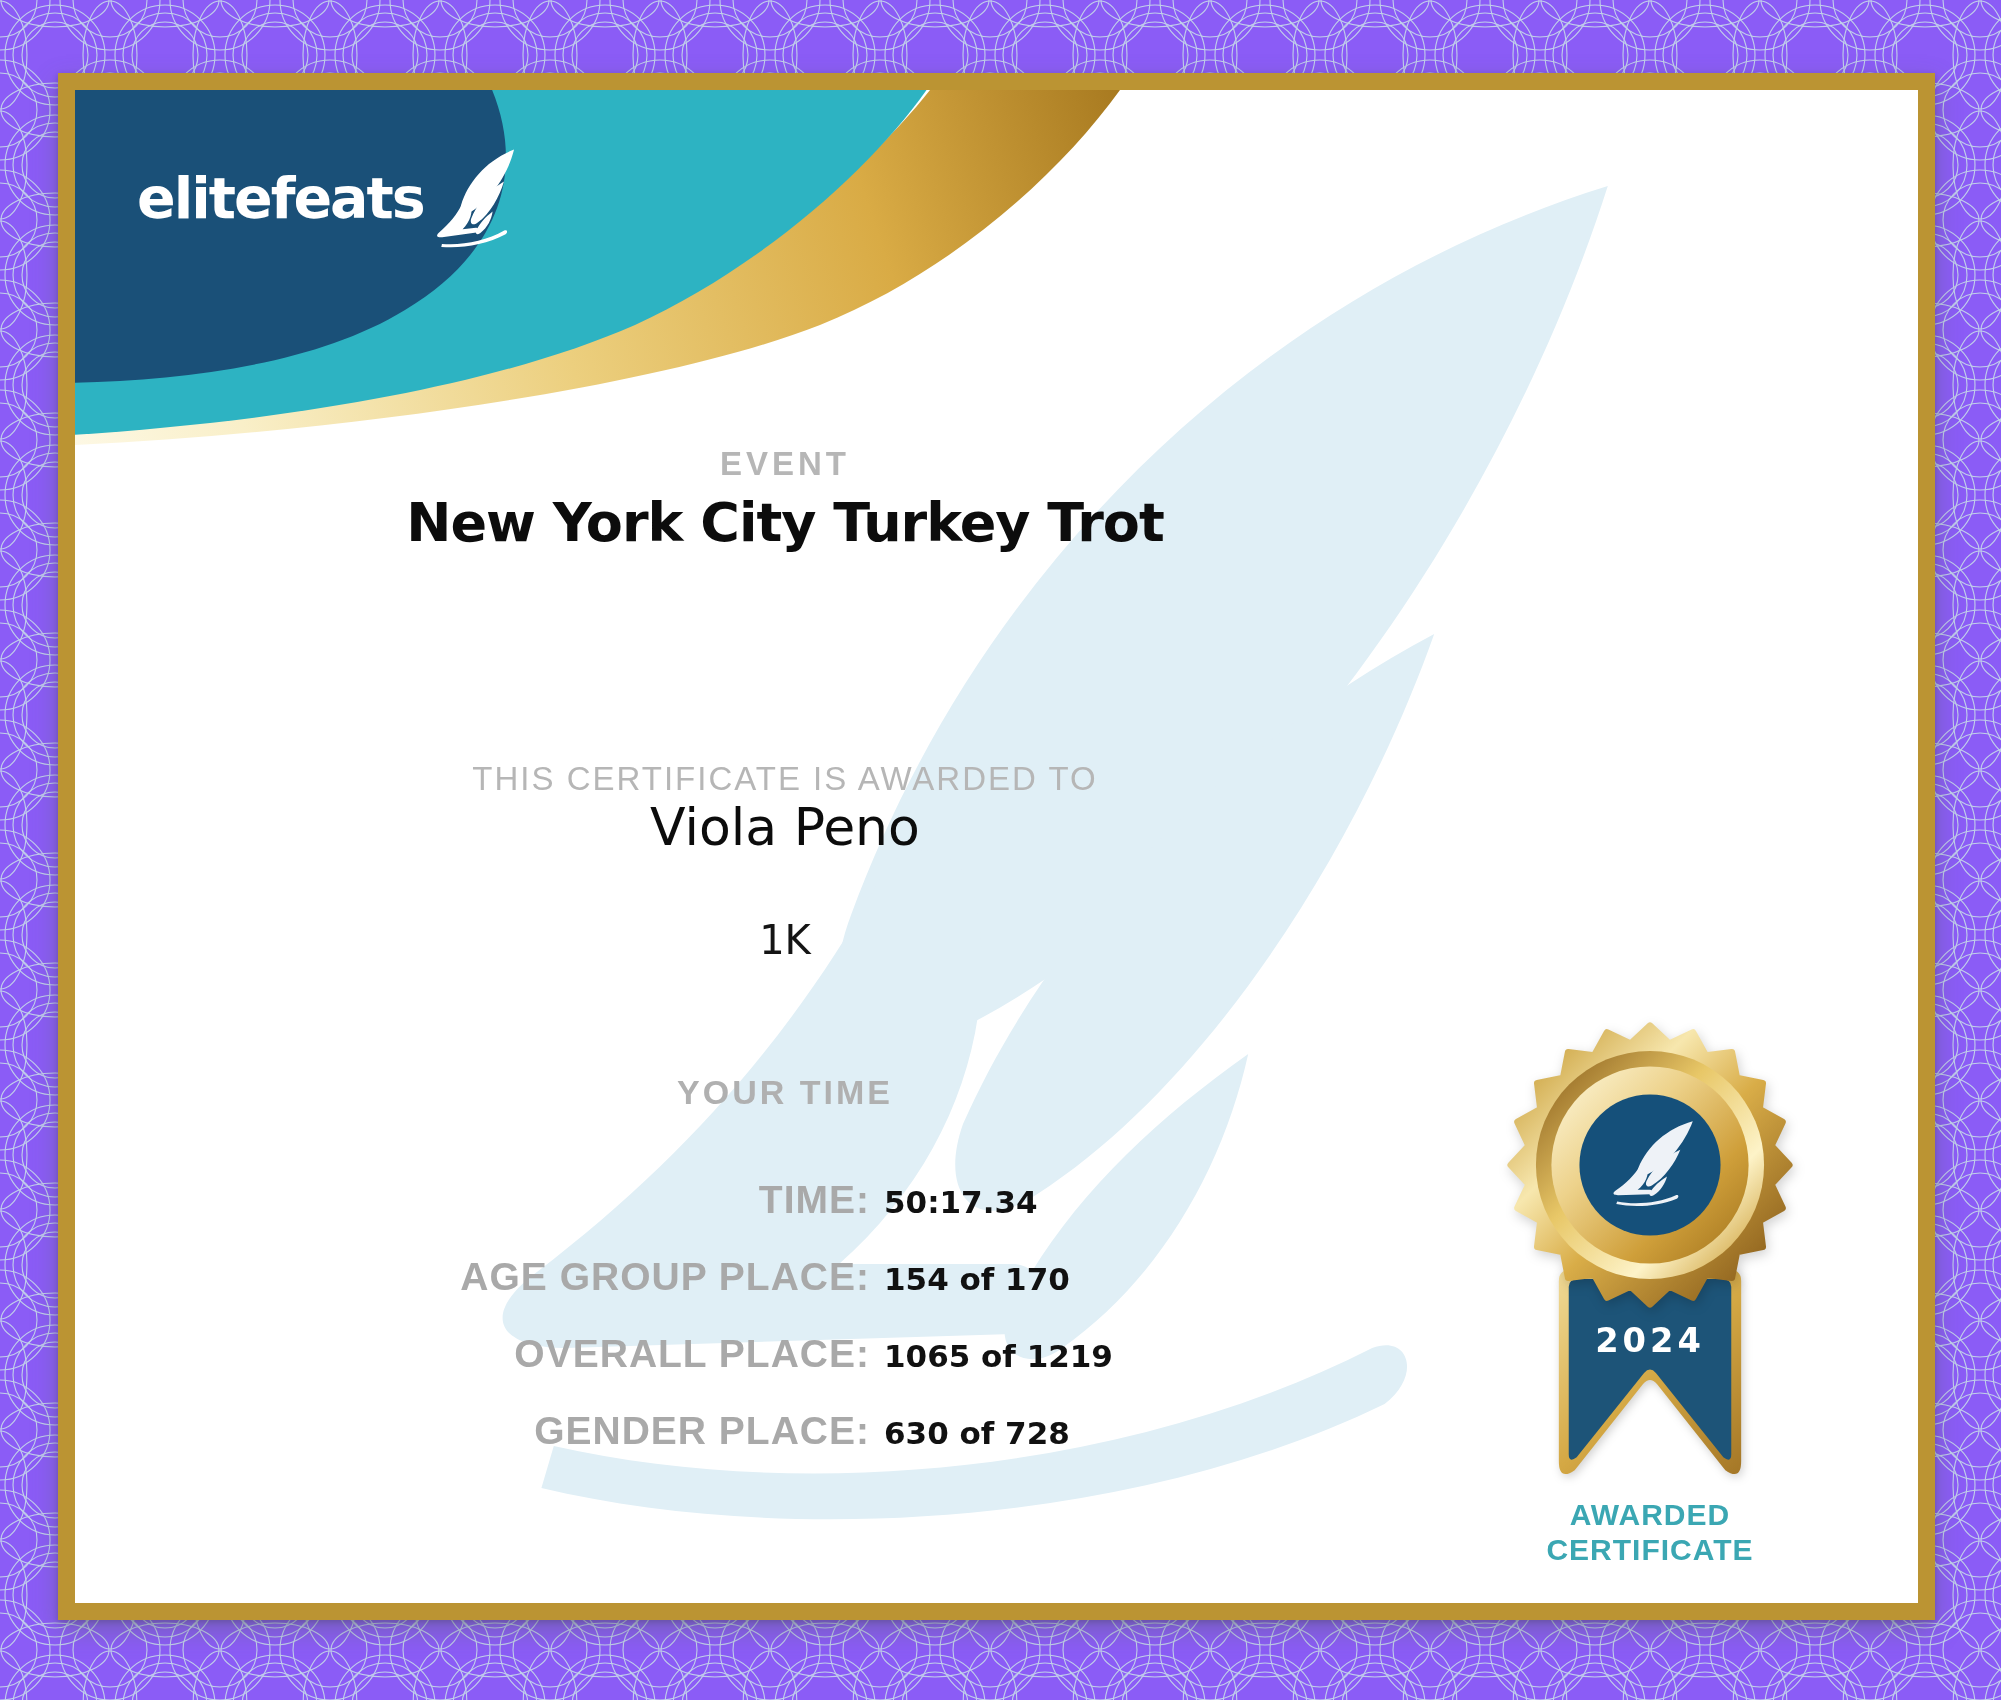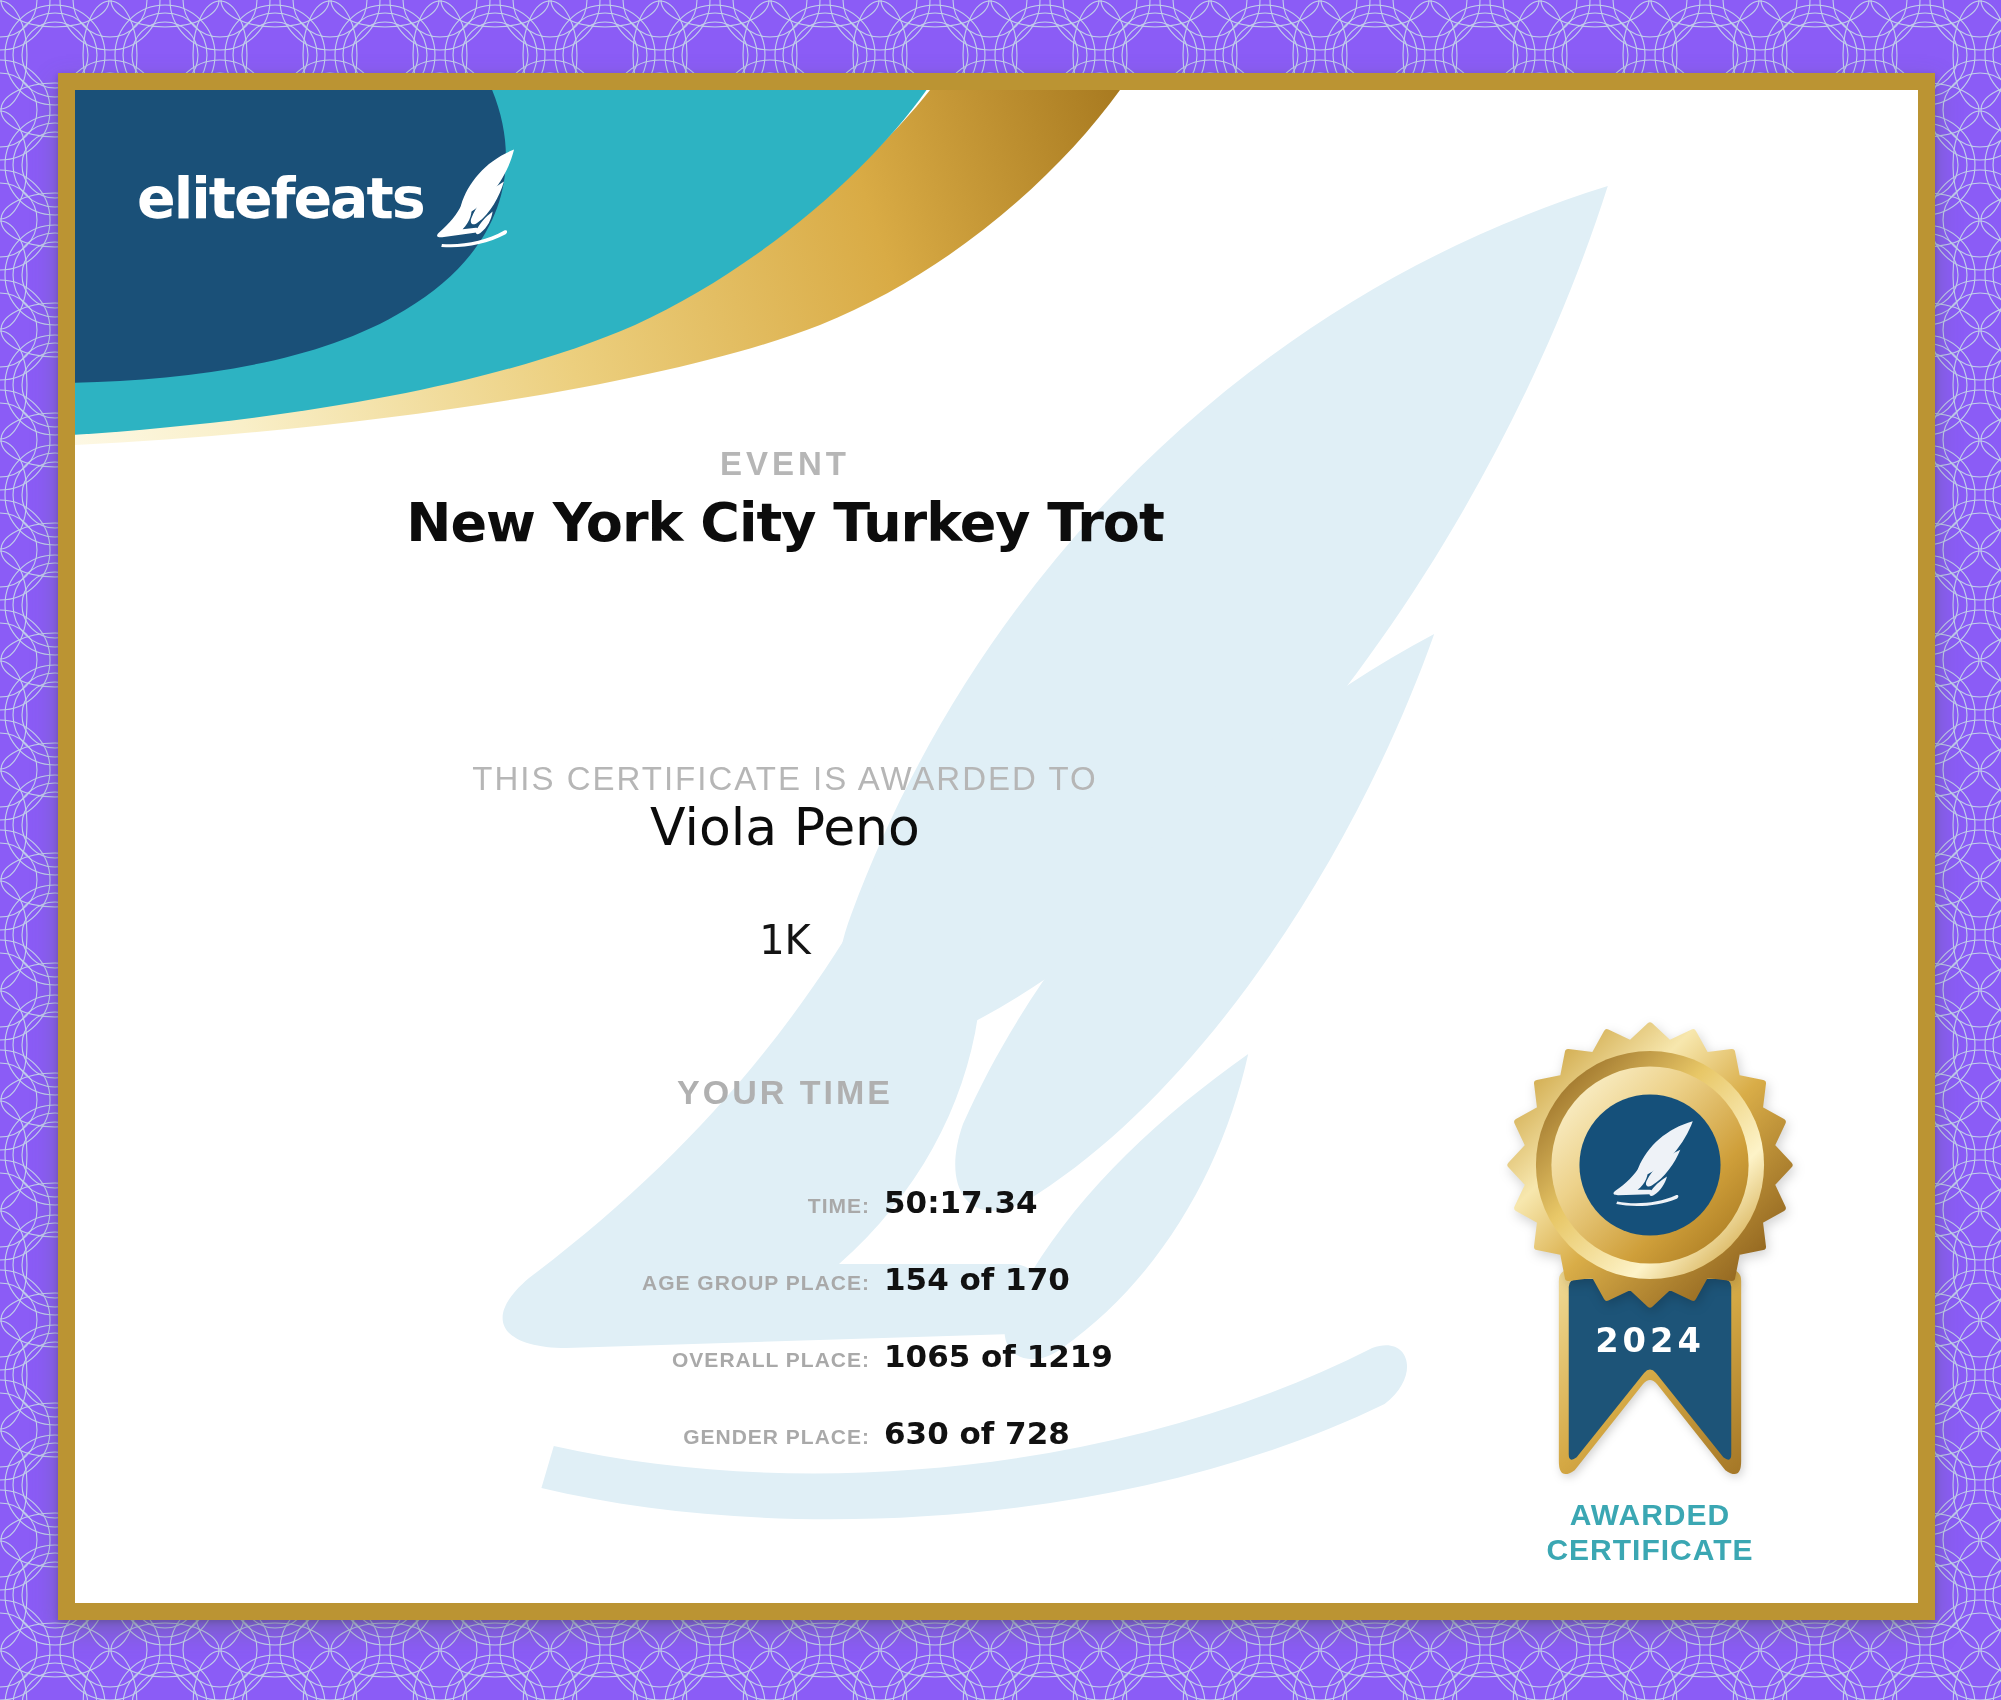--- a/index.html
+++ b/index.html
@@ -19,22 +19,22 @@
   .t{position:absolute;left:0;width:1420px;text-align:center;z-index:3;line-height:1.12;}
   .event-label{top:341px;font-weight:bold;font-size:33px;letter-spacing:4px;color:#b6b6b6;margin-top:15px;}
   .event-name{top:403px;font-family:"DejaVu Sans", sans-serif;font-weight:bold;font-size:54px;
               letter-spacing:-1px;color:#0c0c0c;}
   .award-label{top:671px;font-weight:normal;font-size:33px;letter-spacing:2px;color:#b6b6b6;}
   .recipient-name{top:708px;font-family:"DejaVu Sans", sans-serif;font-weight:normal;font-size:52px;color:#0c0c0c;text-align:center;}
   .race-distance{top:828px;font-family:"DejaVu Sans", sans-serif;font-size:40px;color:#141414;}
   .stats-heading{top:983px;font-weight:bold;font-size:34px;letter-spacing:3px;color:#b0b0b0;}
   .stats{position:absolute;left:0;top:1088px;width:1420px;z-index:3;}
   .stat-row{display:flex;align-items:baseline;height:36px;margin-bottom:41px;}
-  .stat-label{flex:0 0 795px;text-align:right;font-weight:bold;font-size:21px;
-              letter-spacing:1px;color:#a9a9a9;margin-top:16px;}
+  .stat-label{flex:0 0 795px;text-align:right;font-weight:bold;font-size:39px;
+              letter-spacing:1px;color:#a9a9a9;}
   .stat-value{margin-left:14px;text-align:left;font-family:"DejaVu Sans", sans-serif;
               font-weight:bold;font-size:31px;color:#111111;}
   .badge{position:absolute;left:1420px;top:930px;width:310px;z-index:4;text-align:center;}
   .seal{position:relative;z-index:2;width:290px;height:290px;display:block;margin:0 auto;
         filter:drop-shadow(2px 4px 6px rgba(0,0,0,.18));}
   .ribbon{position:relative;z-index:1;width:218px;height:228px;display:block;margin:-43px auto 0 auto;
           filter:drop-shadow(2px 3px 5px rgba(0,0,0,.18));}
   .finisher-text{margin-top:2px;font-weight:bold;font-size:30px;line-height:35px;
                  letter-spacing:1px;color:#3ba7b3;}
 </style>

